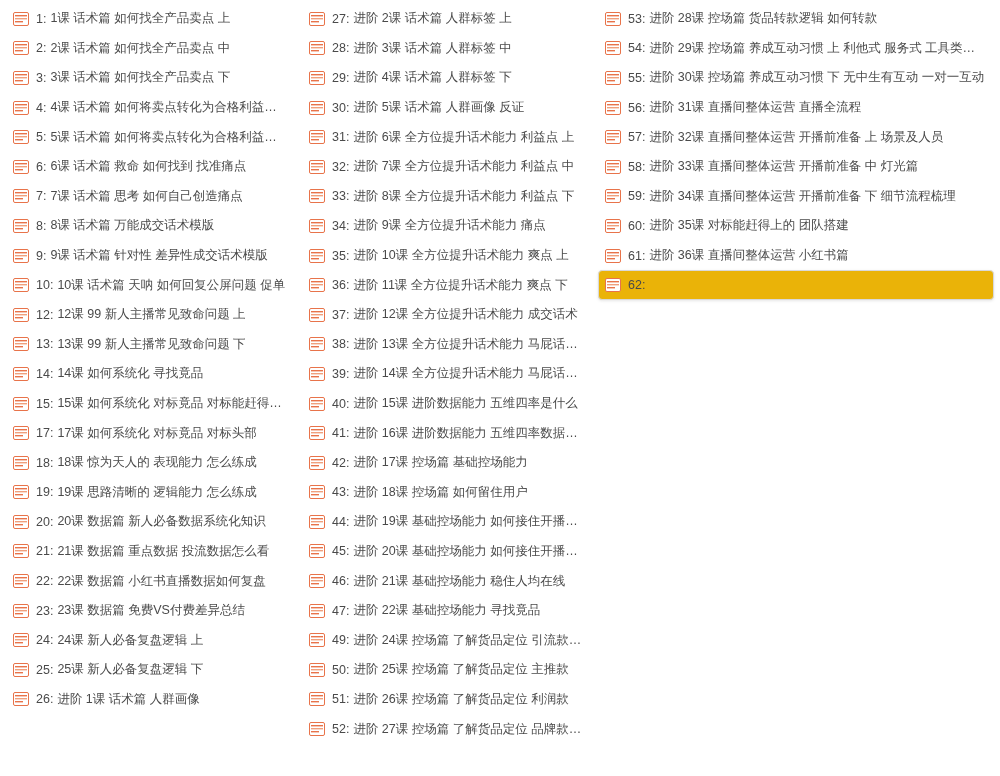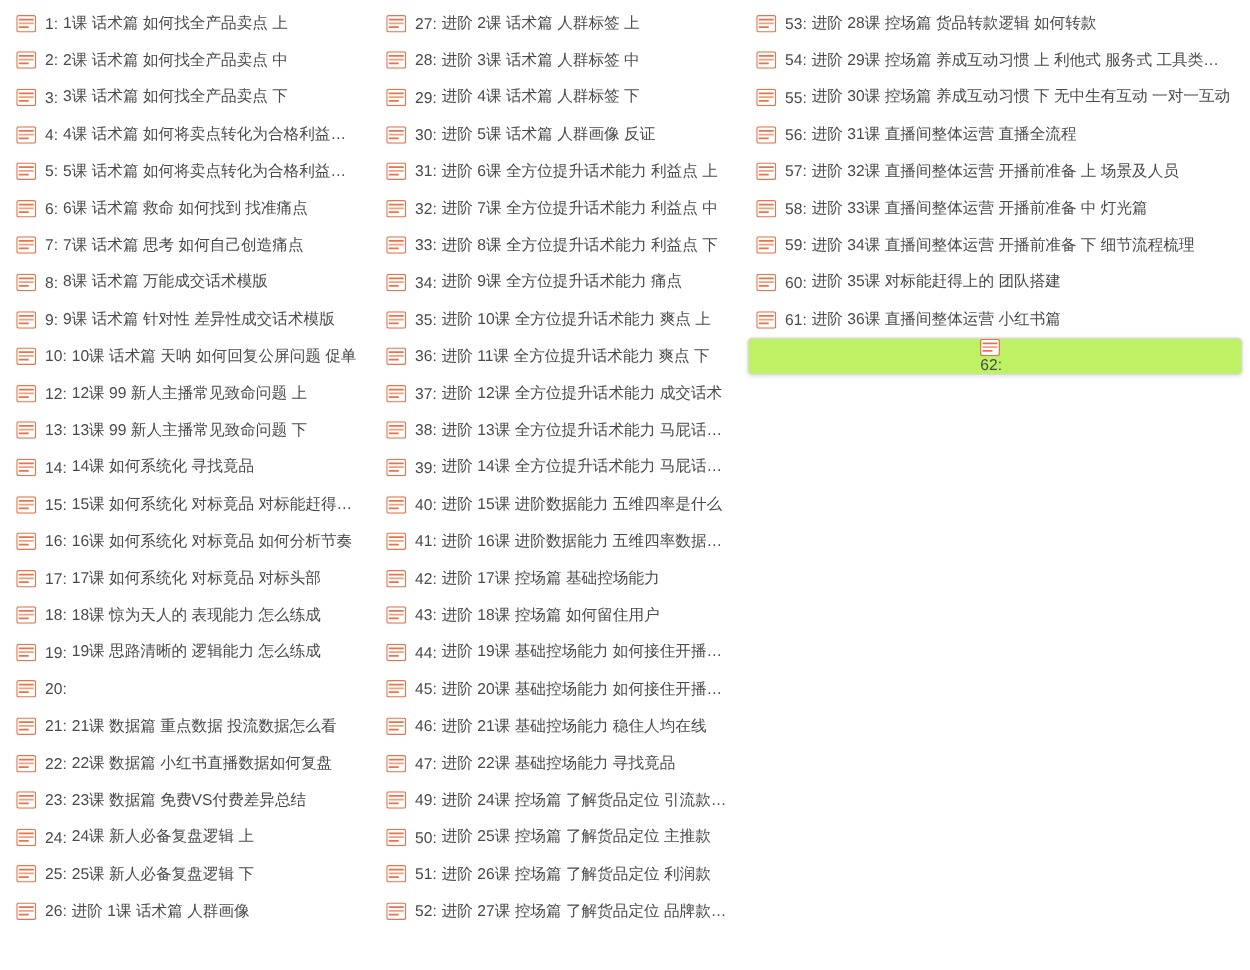--- a/index.html
+++ b/index.html
@@ -36,23 +36,22 @@
     height: 29.6px;
     padding: 0 8px 0 6px;
     box-sizing: border-box;
     border: 1px solid transparent;
     border-radius: 4px;
     white-space: nowrap;
     overflow: hidden;
   }
   .lesson-row.selected {
     border: 1px solid #d9d9d9;
-    background: #bef264;
+    background: #eab308;
     box-shadow: 0 1px 3px rgba(0,0,0,0.10);
-    flex-direction: column;
   }
 
   .doc-icon {
     width: 16px;
     height: 14px;
     flex: 0 0 auto;
     margin-right: 7px;
     position: relative;
     display: inline-block;
   }
@@ -247,32 +246,20 @@
       </div>
     <div class="lesson-row">
         <span class="doc-icon">
           <svg width="16" height="14" viewBox="0 0 16 14">
             <rect x="0.5" y="0.5" width="15" height="13" rx="1.5" fill="#ffffff" stroke="#e8734a"></rect>
             <rect x="2" y="3" width="12" height="1.4" fill="#e8734a"></rect>
             <rect x="2" y="6" width="12" height="1.4" fill="#f0a07d"></rect>
             <rect x="2" y="9" width="8" height="1.4" fill="#e8734a"></rect>
           </svg>
         </span>
-        <span class="lesson-index">16:</span>
-        <span class="lesson-title">16课 如何系统化 对标竟品 如何分析节奏</span>
-      </div>
-    <div class="lesson-row">
-        <span class="doc-icon">
-          <svg width="16" height="14" viewBox="0 0 16 14">
-            <rect x="0.5" y="0.5" width="15" height="13" rx="1.5" fill="#ffffff" stroke="#e8734a"></rect>
-            <rect x="2" y="3" width="12" height="1.4" fill="#e8734a"></rect>
-            <rect x="2" y="6" width="12" height="1.4" fill="#f0a07d"></rect>
-            <rect x="2" y="9" width="8" height="1.4" fill="#e8734a"></rect>
-          </svg>
-        </span>
         <span class="lesson-index">17:</span>
         <span class="lesson-title">17课 如何系统化 对标竟品 对标头部</span>
       </div>
     <div class="lesson-row">
         <span class="doc-icon">
           <svg width="16" height="14" viewBox="0 0 16 14">
             <rect x="0.5" y="0.5" width="15" height="13" rx="1.5" fill="#ffffff" stroke="#e8734a"></rect>
             <rect x="2" y="3" width="12" height="1.4" fill="#e8734a"></rect>
             <rect x="2" y="6" width="12" height="1.4" fill="#f0a07d"></rect>
             <rect x="2" y="9" width="8" height="1.4" fill="#e8734a"></rect>
@@ -296,20 +283,21 @@
     <div class="lesson-row">
         <span class="doc-icon">
           <svg width="16" height="14" viewBox="0 0 16 14">
             <rect x="0.5" y="0.5" width="15" height="13" rx="1.5" fill="#ffffff" stroke="#e8734a"></rect>
             <rect x="2" y="3" width="12" height="1.4" fill="#e8734a"></rect>
             <rect x="2" y="6" width="12" height="1.4" fill="#f0a07d"></rect>
             <rect x="2" y="9" width="8" height="1.4" fill="#e8734a"></rect>
           </svg>
         </span>
         <span class="lesson-index">20:</span>
+        <span class="lesson-title">20课 数据篇 新人必备数据系统化知识</span>
       </div>
     <div class="lesson-row">
         <span class="doc-icon">
           <svg width="16" height="14" viewBox="0 0 16 14">
             <rect x="0.5" y="0.5" width="15" height="13" rx="1.5" fill="#ffffff" stroke="#e8734a"></rect>
             <rect x="2" y="3" width="12" height="1.4" fill="#e8734a"></rect>
             <rect x="2" y="6" width="12" height="1.4" fill="#f0a07d"></rect>
             <rect x="2" y="9" width="8" height="1.4" fill="#e8734a"></rect>
           </svg>
         </span>

